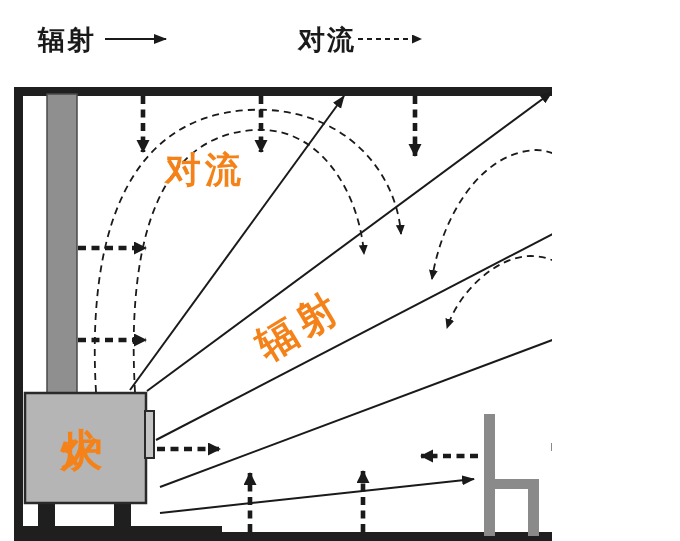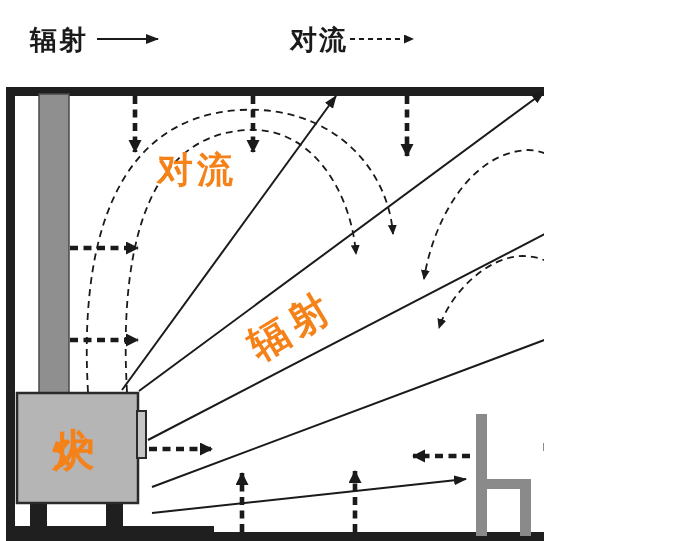--- a/index.html
+++ b/index.html
@@ -7,20 +7,21 @@
     --ink:#1a1a1a;
     --dark:#1f1f1f;
   }
   html,body{margin:0;padding:0;background:#ffffff;}
   #stage{
     position:relative;
     width:544px;height:541px;
     background:#ffffff;
     overflow:hidden;
     font-family:Liberation Serif, serif;
+    margin-left:8px;
   }
   #diagram-svg{position:absolute;left:0;top:0;}
   .overlay-label{
     position:absolute;
     color:var(--ink);
     font-size:27px;
     font-weight:600;
     letter-spacing:2px;
     white-space:nowrap;
     user-select:none;

